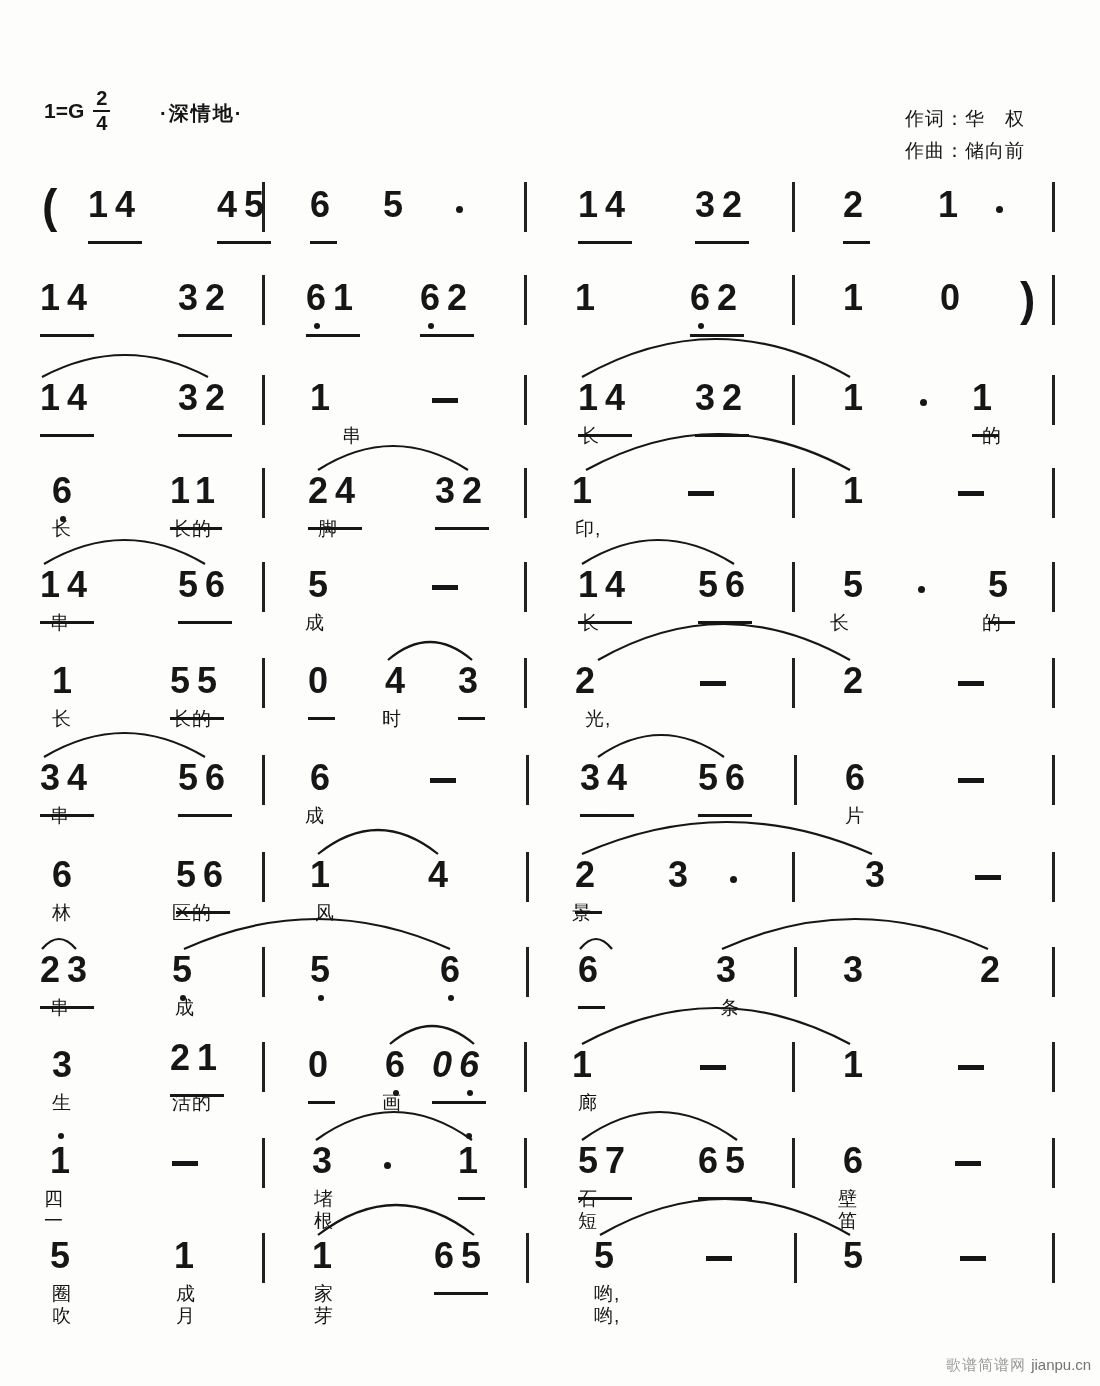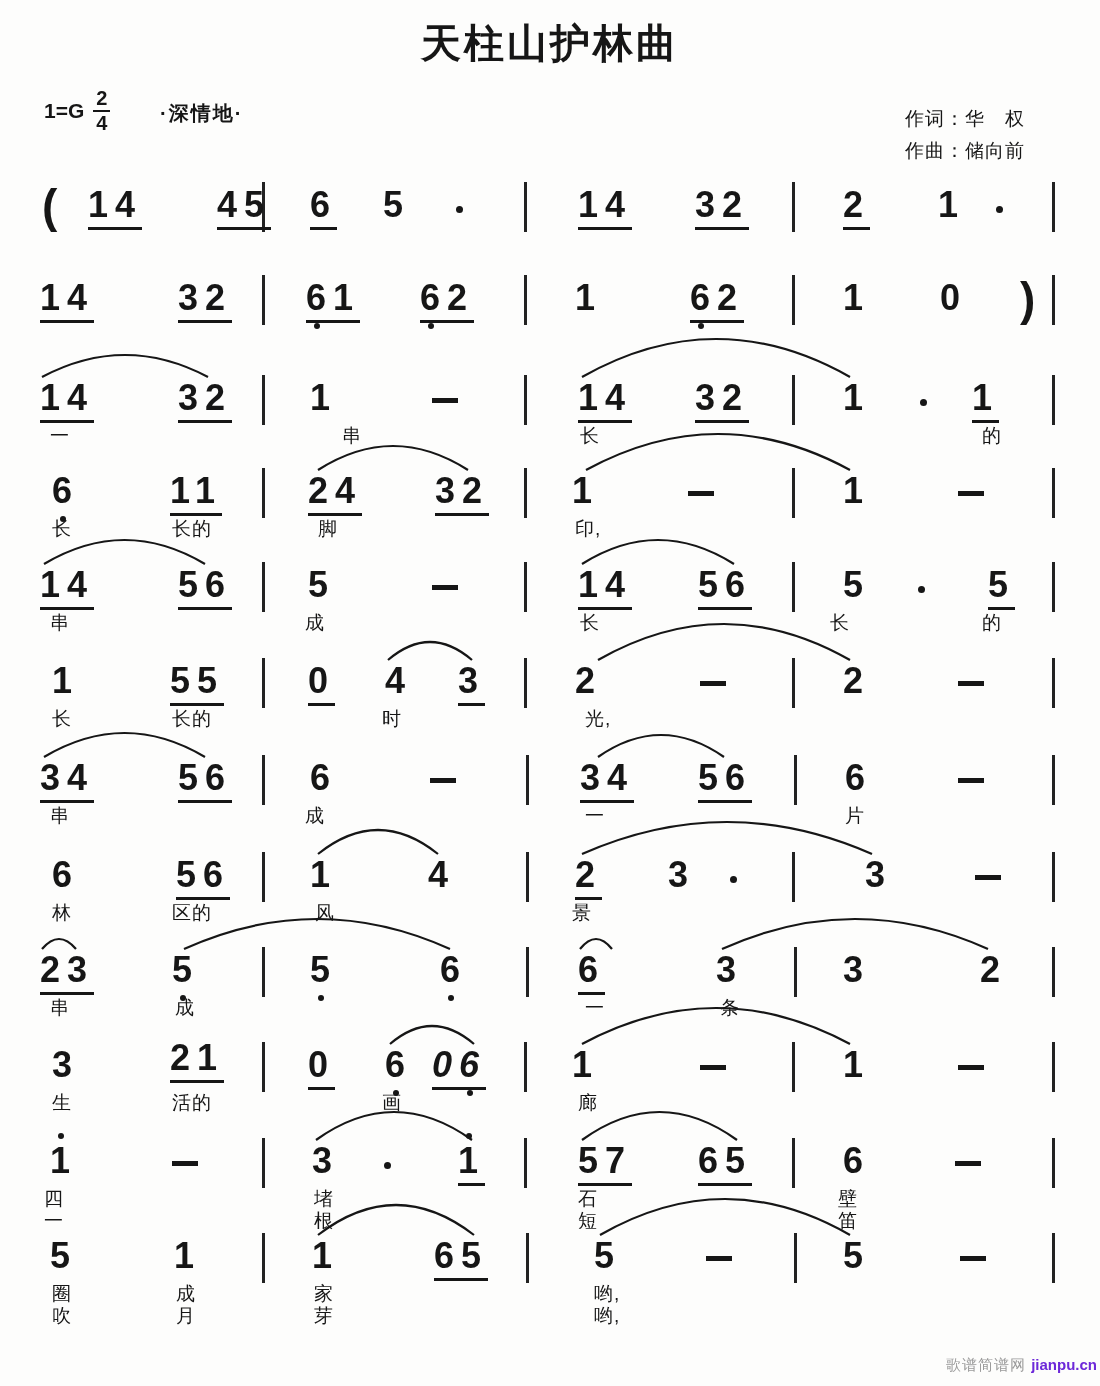--- a/index.html
+++ b/index.html
@@ -10,37 +10,36 @@
   .keysig{position:absolute;left:44px;top:88px;display:flex;align-items:center;gap:9px;
           font-size:21px;font-weight:bold;}
   .frac{display:inline-block;text-align:center;font-size:20px;line-height:1.05;}
   .frac-top{display:block;border-bottom:2.5px solid #161616;padding:0 3px 1px 3px;}
   .frac-bot{display:block;padding-top:1px;}
   .tempo{position:absolute;left:160px;top:100px;font-size:20px;font-weight:bold;letter-spacing:2px;}
   .credit1{position:absolute;left:905px;top:106px;font-size:19px;letter-spacing:1px;}
   .credit2{position:absolute;left:905px;top:138px;font-size:19px;letter-spacing:1px;}
   .note{position:absolute;font-size:36px;font-weight:bold;line-height:36px;white-space:nowrap;
         letter-spacing:7px;font-family:"Liberation Sans",sans-serif;}
-  .note.ul{border-bottom:3px solid #161616;padding-bottom:4px;}
+  .note.ul{border-bottom:3px solid #161616;padding-bottom:18px;}
   .note.paren{font-size:46px;font-weight:600;letter-spacing:0;line-height:44px;}
   .barline{position:absolute;width:2.5px;height:50px;background:#222;}
   .dash{position:absolute;width:26px;height:4.5px;background:#161616;}
   .durdot{position:absolute;width:7px;height:7px;border-radius:50%;background:#161616;}
   .odot{position:absolute;width:6px;height:6px;border-radius:50%;background:#161616;}
   .lyric{position:absolute;font-size:19px;white-space:nowrap;letter-spacing:1px;}
   #slur-layer{position:absolute;left:0;top:0;width:1100px;height:1386px;pointer-events:none;}
   #slur-layer path{fill:none;stroke:#161616;stroke-width:2.2px;}
   .watermark{position:absolute;left:946px;top:1356px;font-size:15px;color:#9a9a9a;letter-spacing:1px;}
-  .watermark .domain{color:#6d28d9;font-weight:bold;letter-spacing:0;}
+  .watermark .domain{color:#737373;font-weight:normal;letter-spacing:0;}
 </style>
 </head>
 <body>
 
 <div class="page">
-  <div class="title">天柱山护林曲</div>
 
   <div class="keysig">
     <span>1=G</span>
     <span class="frac">
       <span class="frac-top">2</span>
       <span class="frac-bot">4</span>
     </span>
   </div>
 
   <div class="tempo">·深情地·</div>

